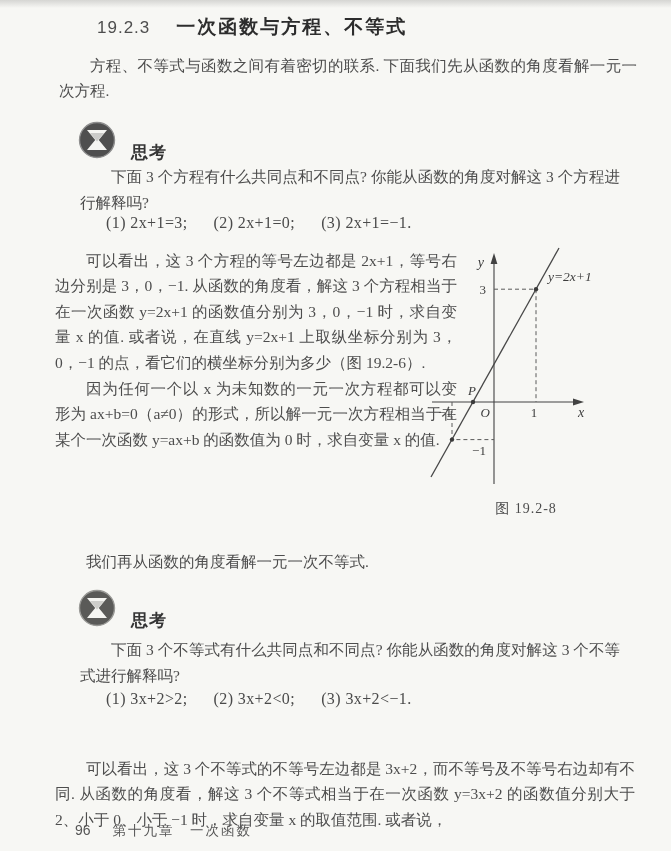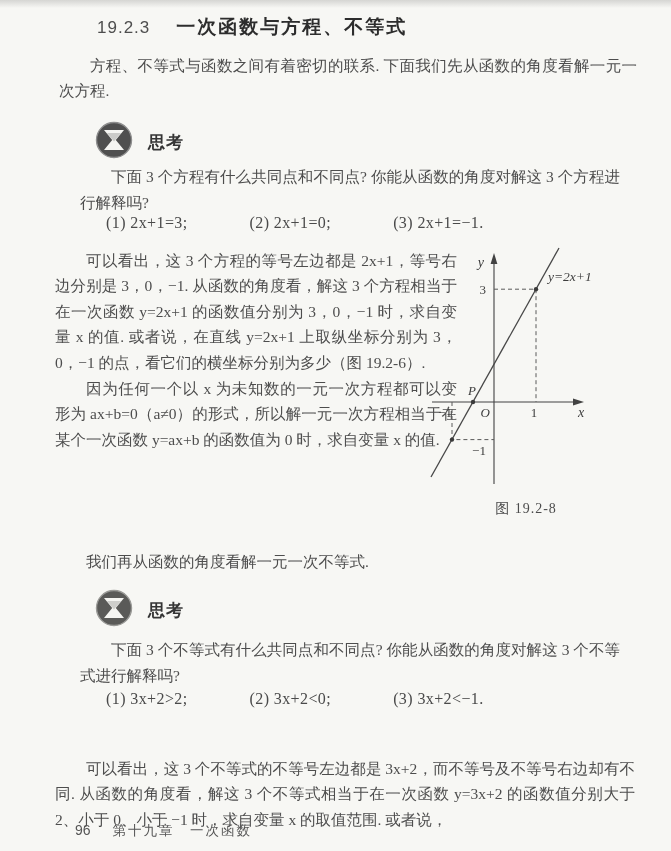--- a/index.html
+++ b/index.html
@@ -34,37 +34,37 @@
     text-align:justify;
   }
   .intro{left:59px;top:53px;width:578px;}
   .p-after-fig{left:55px;top:549px;width:560px;}
   .flow1{left:55px;top:248px;width:402px;}
   .flow1 .para2{margin-top:1px;}
   .flow1 p{margin:0;text-indent:2em;}
   .body2{left:55px;top:729px;width:580px;margin-top:27px;}
   
   .think-head{
-    position:absolute;left:94px;display:flex;align-items:center;gap:14px;
+    position:absolute;left:77px;display:flex;align-items:flex-end;gap:14px;
   }
   .think-head .lbl{
     font-family:"Liberation Sans","DejaVu Sans",sans-serif;
     font-weight:700;font-size:17px;color:#353535;letter-spacing:1px;
   }
   .t1{top:120px;}
   .t2{top:588px;}
   .think-q{
     position:absolute;left:80px;
     width:540px;font-size:15.5px;line-height:26px;
     text-indent:2em;color:#4d4d4d;text-align:justify;
   }
   .q1{top:164px;}
   .q2{top:637px;}
   .eqrow{
-    position:absolute;left:106px;display:flex;gap:62px;
+    position:absolute;left:106px;display:flex;gap:26px;
     font-size:16px;color:#4a4a4a;letter-spacing:.4px;white-space:nowrap;
   }
   .e1{top:214px;}
   .e2{top:690px;}
   .eqrow span{font-family:"Liberation Serif","DejaVu Serif",serif;}
   
   .figure{position:absolute;left:428px;top:246px;width:242px;}
   .figure svg{display:block;}
   .fig-caption{
     width:196px;text-align:center;margin-top:4px;

